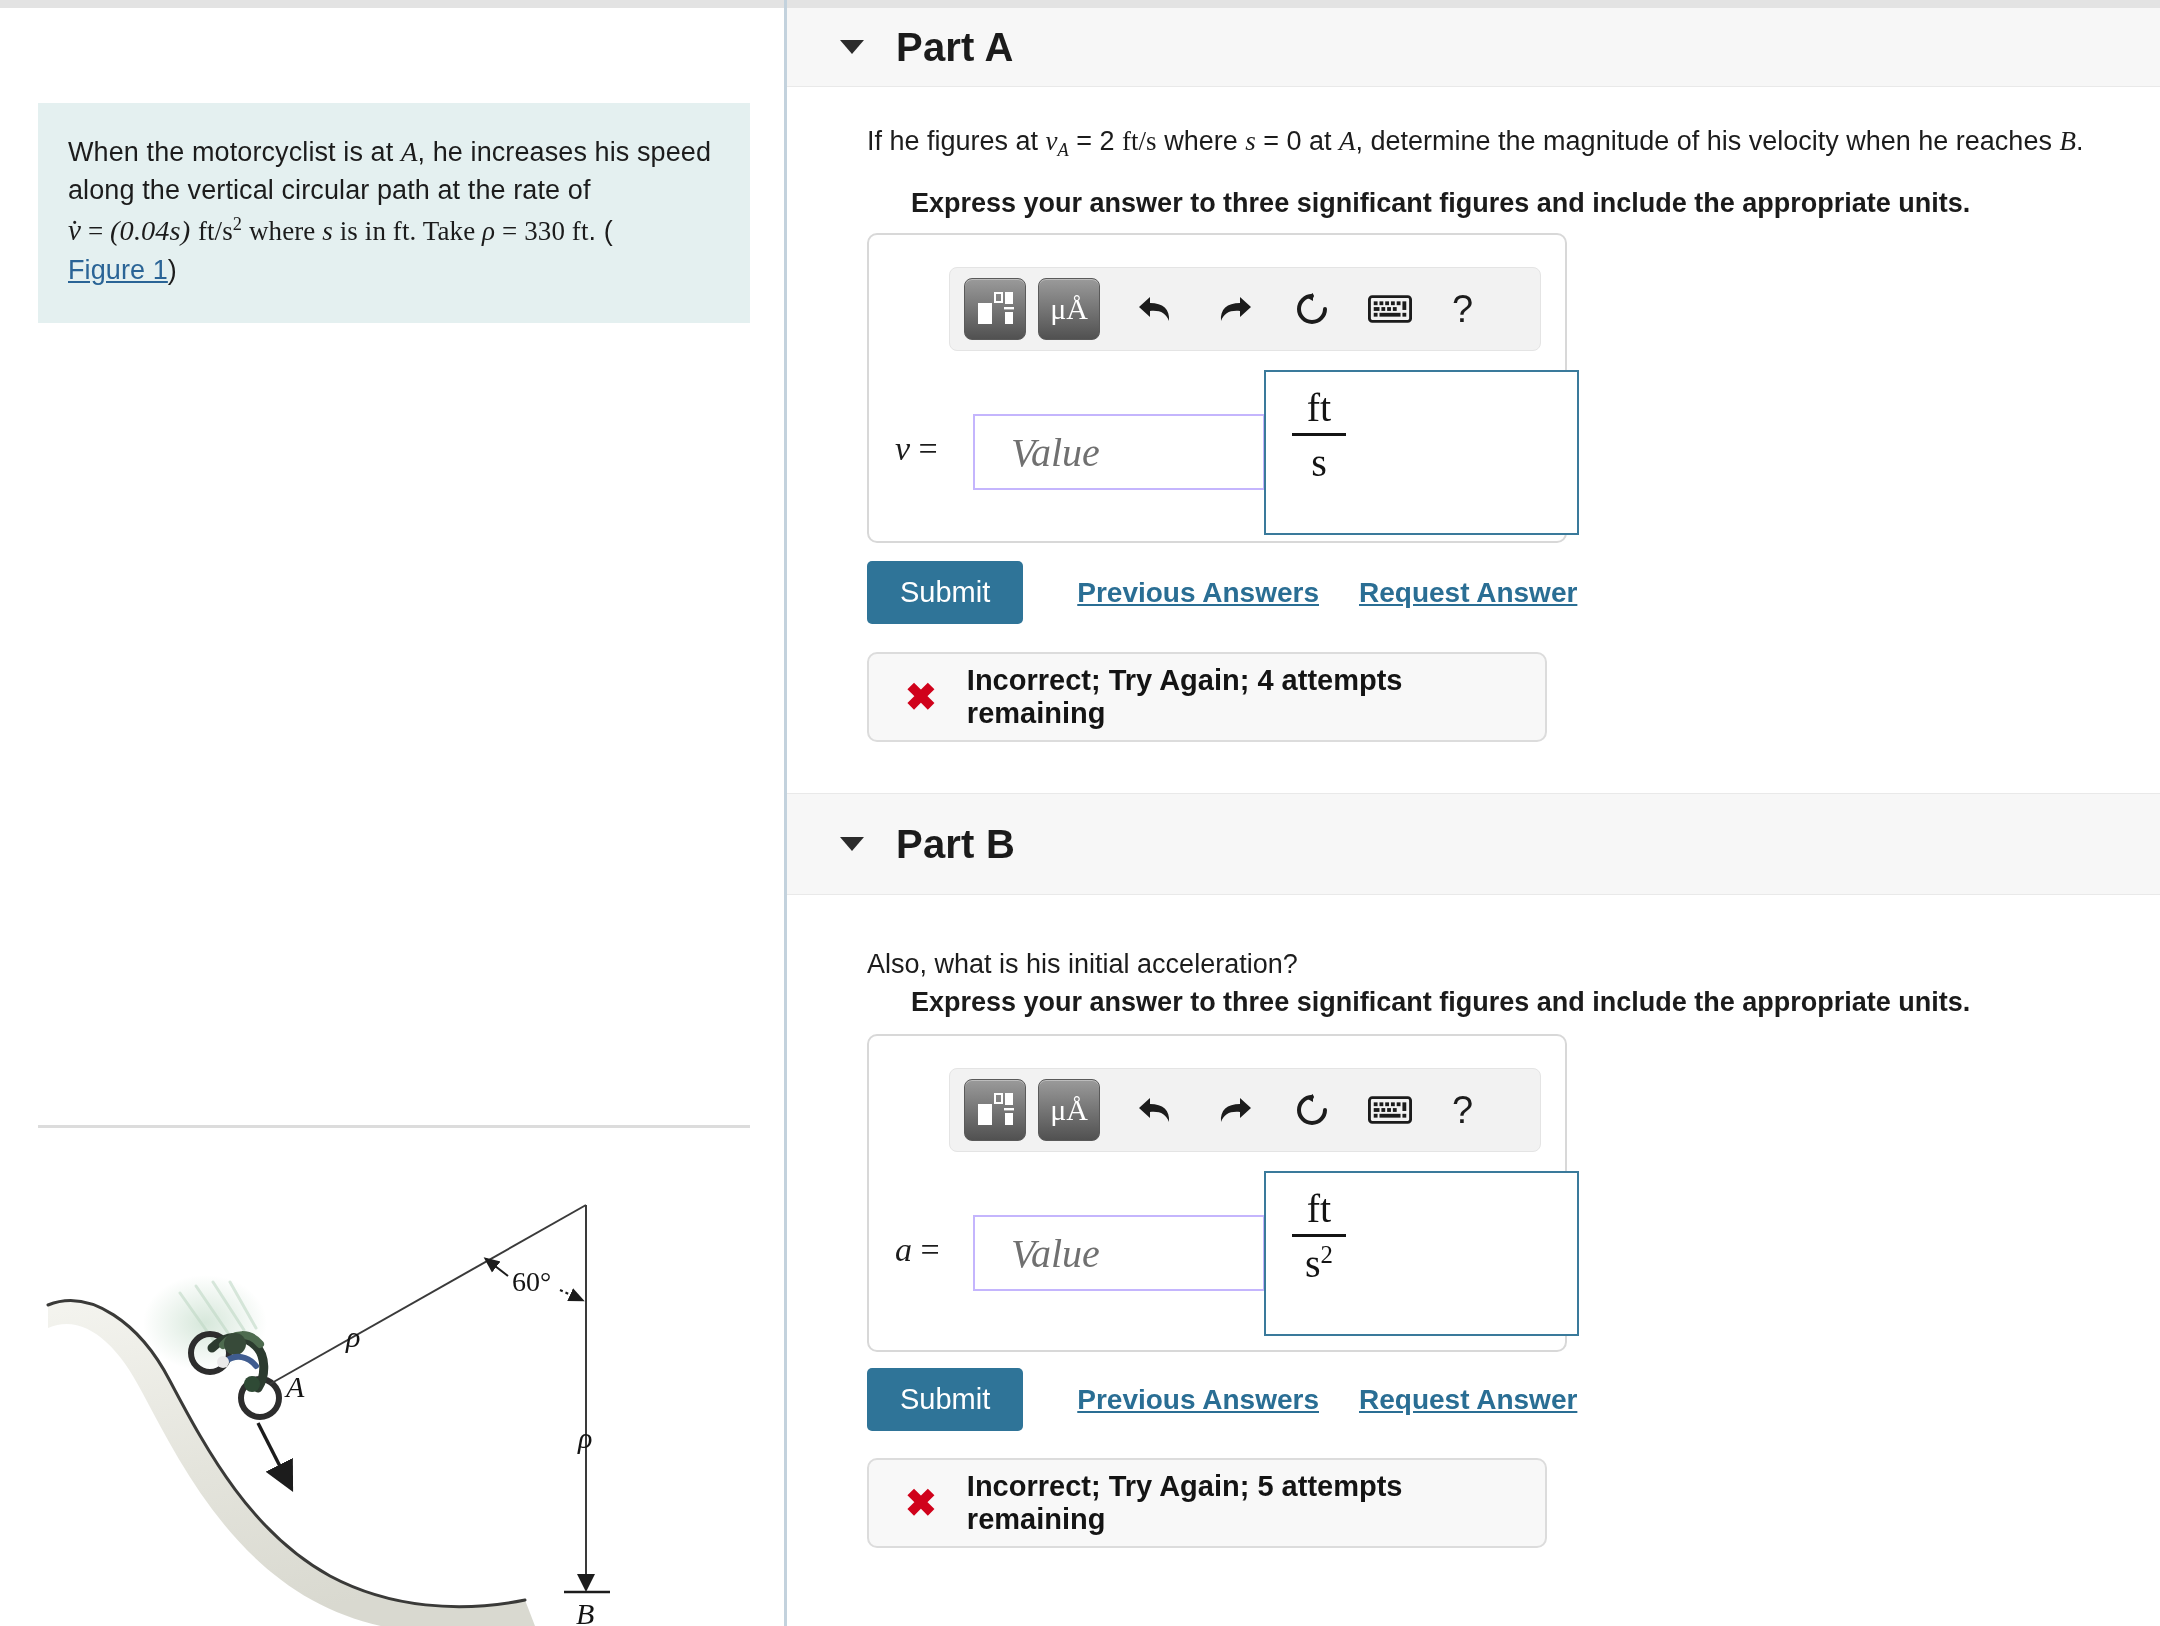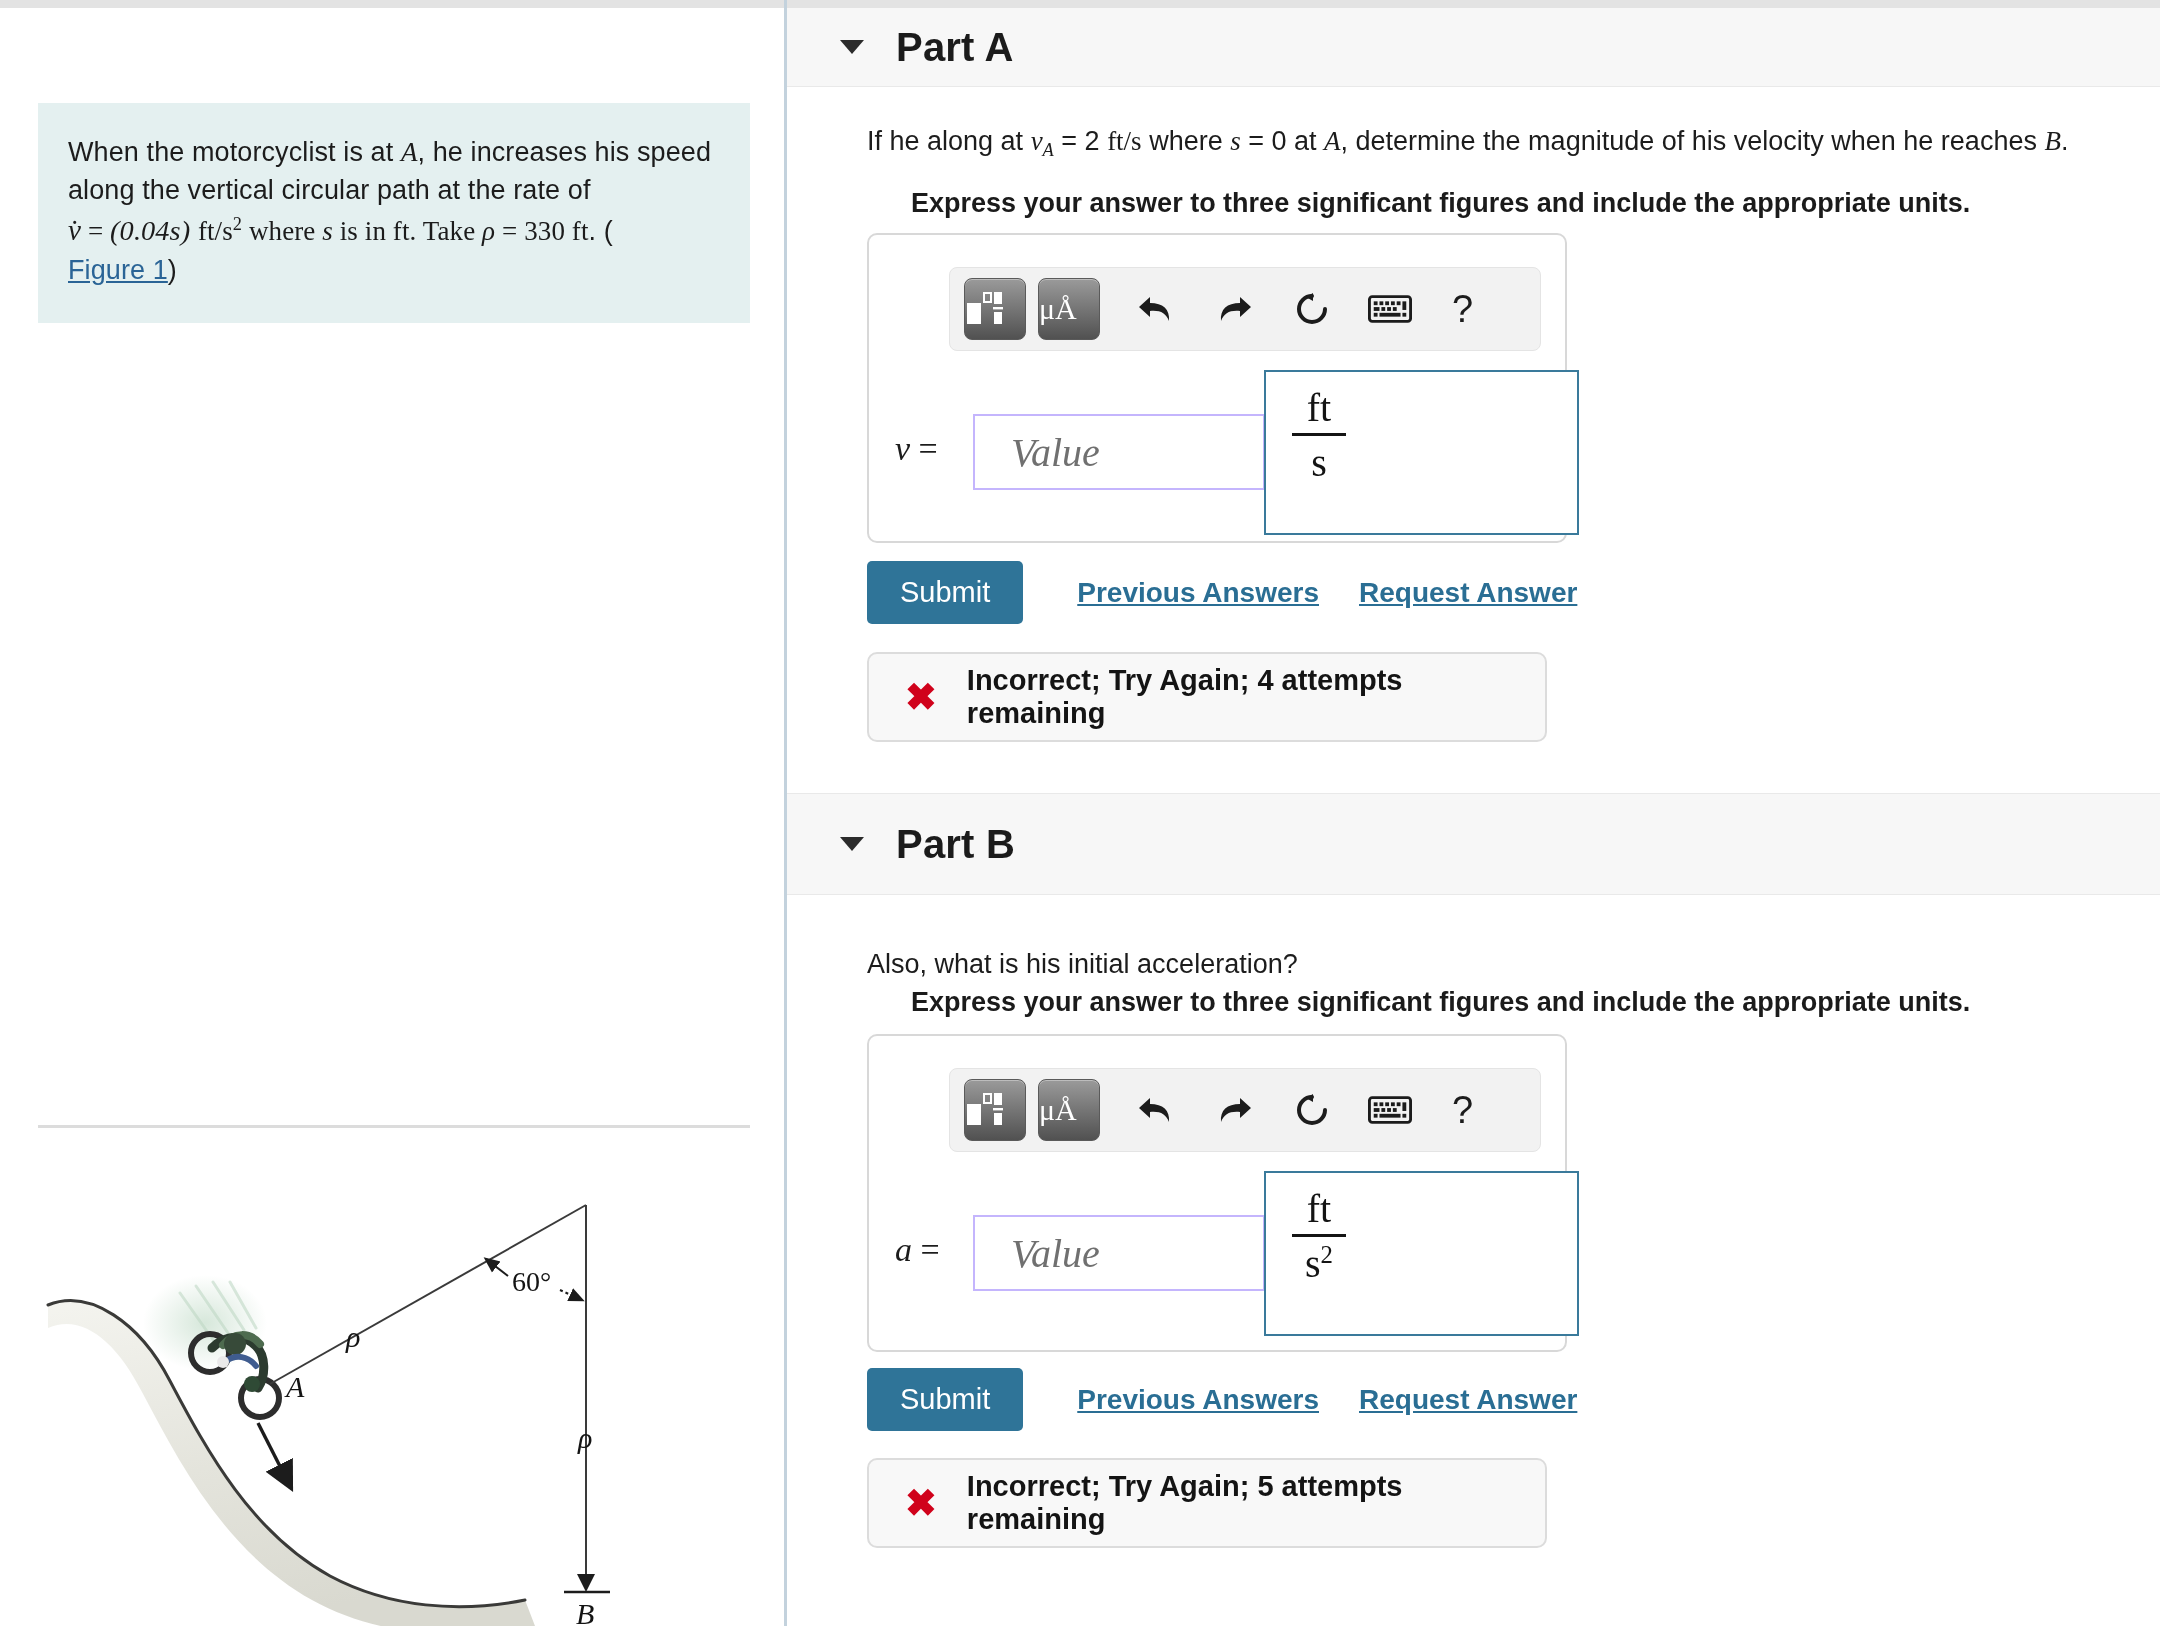--- a/index.html
+++ b/index.html
@@ -191,21 +191,21 @@
     box-sizing: border-box;
   }
   .tb-btn {
     width: 62px; height: 62px;
     border-radius: 8px;
     background: linear-gradient(#9a9a9a, #515151);
     border: 1px solid #5a5a5a;
     box-shadow: inset 0 1px 0 rgba(255,255,255,.35);
     display: flex;
     align-items: center;
-    justify-content: flex-start;
+    justify-content: center;
     cursor: pointer;
     box-sizing: border-box;
   }
   .tb-btn:first-child { margin-left: 14px; }
   .tb-btn + .tb-btn { margin-left: 12px; }
   .tb-icon {
     margin-left: 34px;
     width: 44px;
     height: 46px;
     display: flex;
@@ -419,21 +419,21 @@
   </div>
 
   <div class="right-pane">
 
     <div class="part-header" style="left:0; top:0; width:1373px; height:78px;">
       <div class="part-caret"></div>
       <div class="part-label">Part A</div>
     </div>
 
     <div class="q-text" style="left:80px; top:115px; width:1270px;">
-      <span>If he along at </span><span class="mi">v</span><span class="mi sub">A</span><span> = 2 </span><span class="mr">ft/s</span><span> where </span><span class="mi">s</span><span> = 0 at </span><span class="mi">A</span><span>, determine the magnitude of his velocity when he reaches </span><span class="mi">B</span><span>.</span>
+      <span>If he figures at </span><span class="mi">v</span><span class="mi sub">A</span><span> = 2 </span><span class="mr">ft/s</span><span> where </span><span class="mi">s</span><span> = 0 at </span><span class="mi">A</span><span>, determine the magnitude of his velocity when he reaches </span><span class="mi">B</span><span>.</span>
     </div>
 
     <div class="q-bold" style="left:80px; top:177px; width:1270px;">Express your answer to three significant figures and include the appropriate units.</div>
 
     <div class="answer-panel" style="left:80px; top:225px; width:700px; height:310px;">
 
       <div class="mq-toolbar">
         <div class="tb-btn">
           <svg width="38" height="36" viewBox="0 0 38 36">
             <rect x="2" y="12" width="14" height="21" fill="#fff"></rect>

